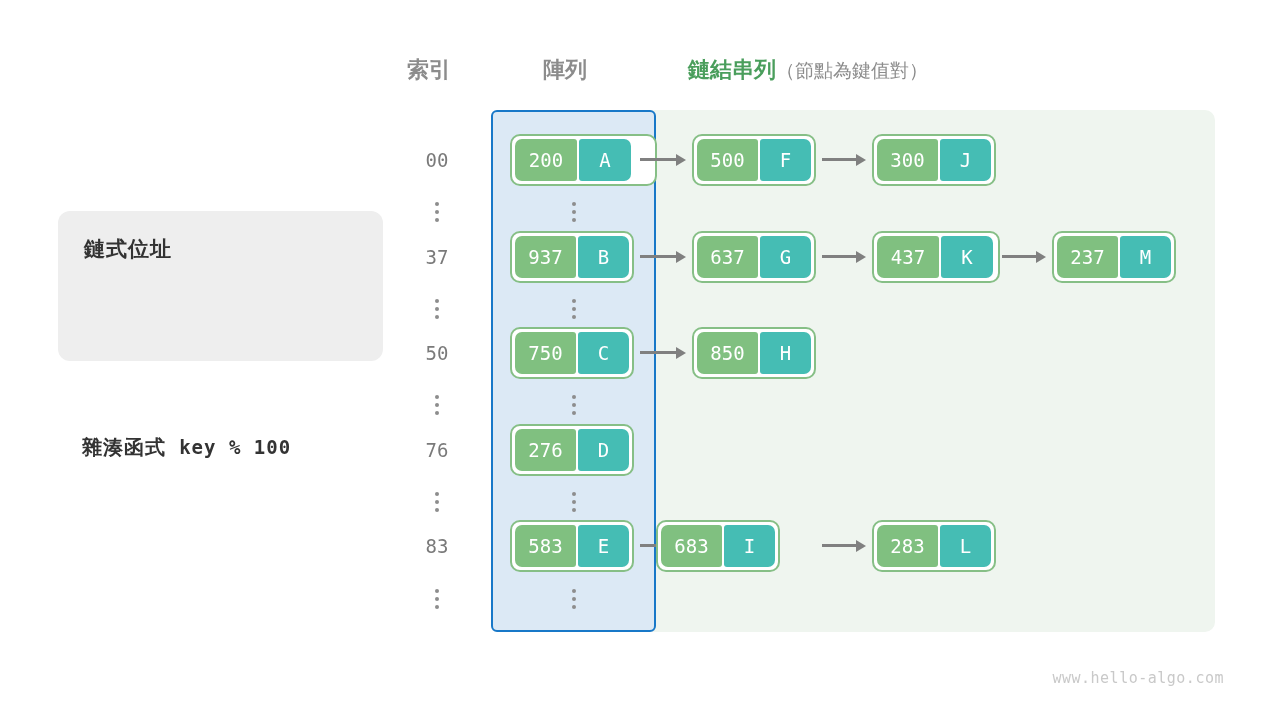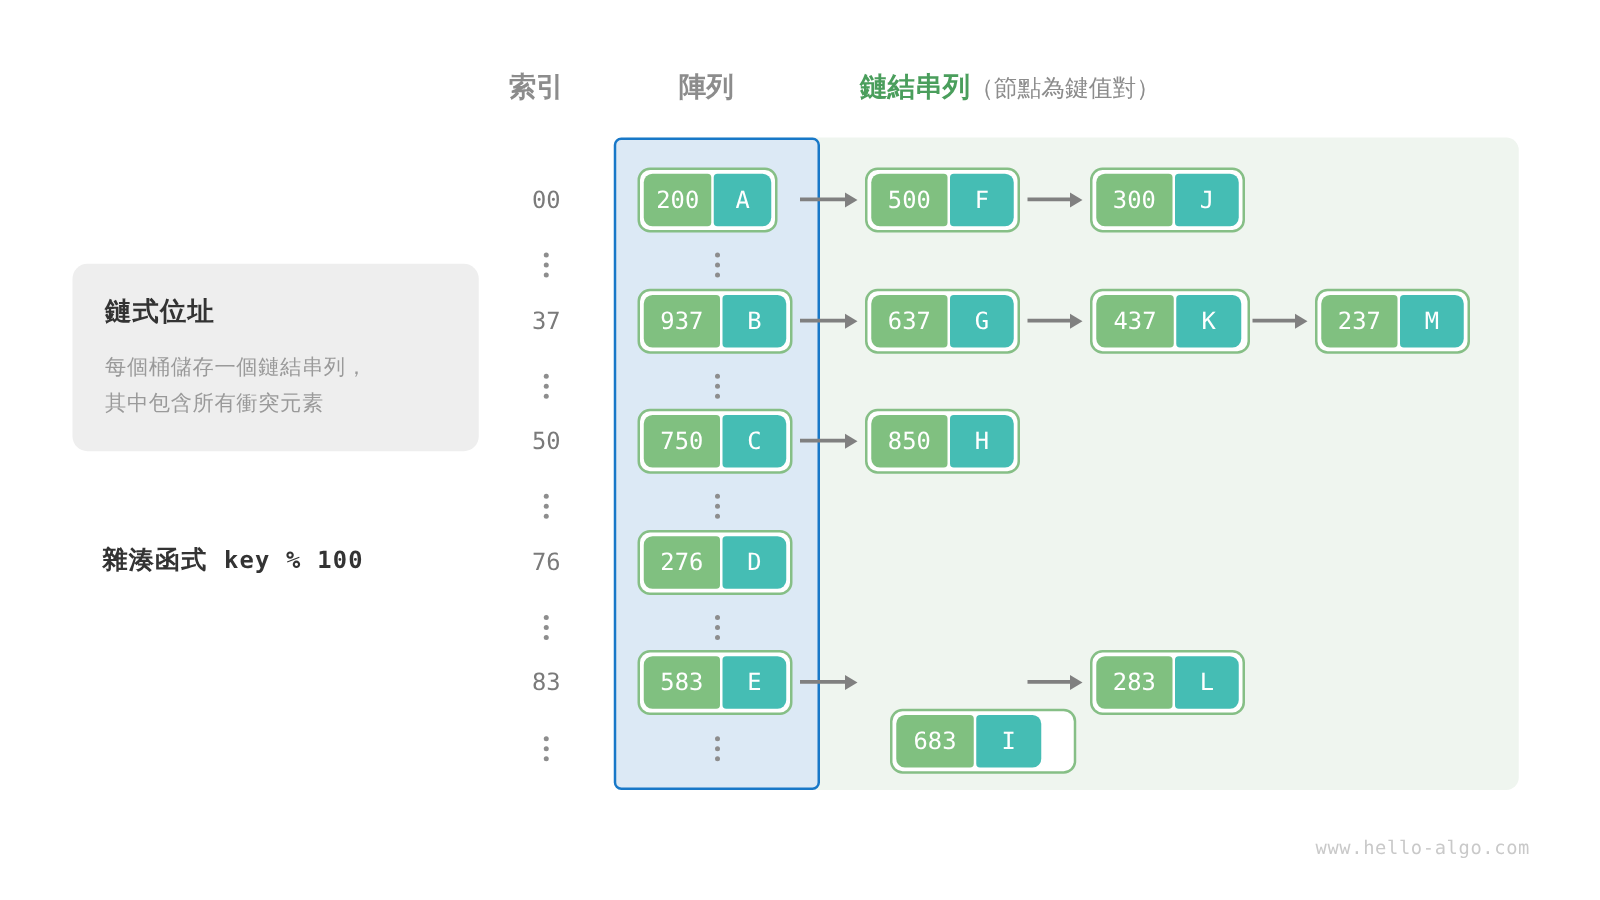--- a/index.html
+++ b/index.html
@@ -216,38 +216,34 @@
 </style>
 </head>
 <body>
 
 <div class="hdr" id="hdr-index">索引</div>
 <div class="hdr" id="hdr-array">陣列</div>
 <div class="hdr" id="hdr-list"><span>鏈結串列</span><span class="sub">（節點為鍵值對）</span></div>
 
 <div id="info-card">
   <div class="card-title">鏈式位址</div>
-  <div class="card-body">
-    <div>每個桶儲存一個鏈結串列，</div>
-    <div>其中包含所有衝突元素</div>
-  </div>
 </div>
 
 <div id="hash-note">
   <div class="hash-title"><span>雜湊函式</span>&nbsp;&nbsp;<span class="mono">key % 100</span></div>
   <div class="hash-body">
   </div>
 </div>
 
 <div id="diagram">
   <div id="list-panel"></div>
   <div id="array-panel"></div>
   <div id="rows-layer">
       <div class="idx" style="left: 407px; top: 130px;">00</div>
-      <div class="node" style="left: 510px; top: 134px; width: 112px;">
+      <div class="node" style="left: 510px; top: 134px; width: 147px;">
         <div class="cell key">200</div>
         <div class="cell val">A</div>
       </div>
       <div class="arrow" style="left: 640px; top: 154px; width: 46px;">
         <div class="line"></div>
         <div class="head"></div>
       </div>
       <div class="node" style="left: 692px; top: 134px; width: 124px;">
         <div class="cell key">500</div>
         <div class="cell val">F</div>
@@ -349,21 +345,21 @@
       </div>
       <div class="idx" style="left: 407px; top: 516px;">83</div>
       <div class="node" style="left: 510px; top: 520px; width: 124px;">
         <div class="cell key">583</div>
         <div class="cell val">E</div>
       </div>
       <div class="arrow" style="left: 640px; top: 540px; width: 46px;">
         <div class="line"></div>
         <div class="head"></div>
       </div>
-      <div class="node" style="left: 712px; top: 520px; width: 149px; margin-top: 47px;">
+      <div class="node" style="left: 656px; top: 520px; width: 124px;">
         <div class="cell key">683</div>
         <div class="cell val">I</div>
       </div>
       <div class="arrow" style="left: 822px; top: 540px; width: 44px;">
         <div class="line"></div>
         <div class="head"></div>
       </div>
       <div class="node" style="left: 872px; top: 520px; width: 124px;">
         <div class="cell key">283</div>
         <div class="cell val">L</div>

